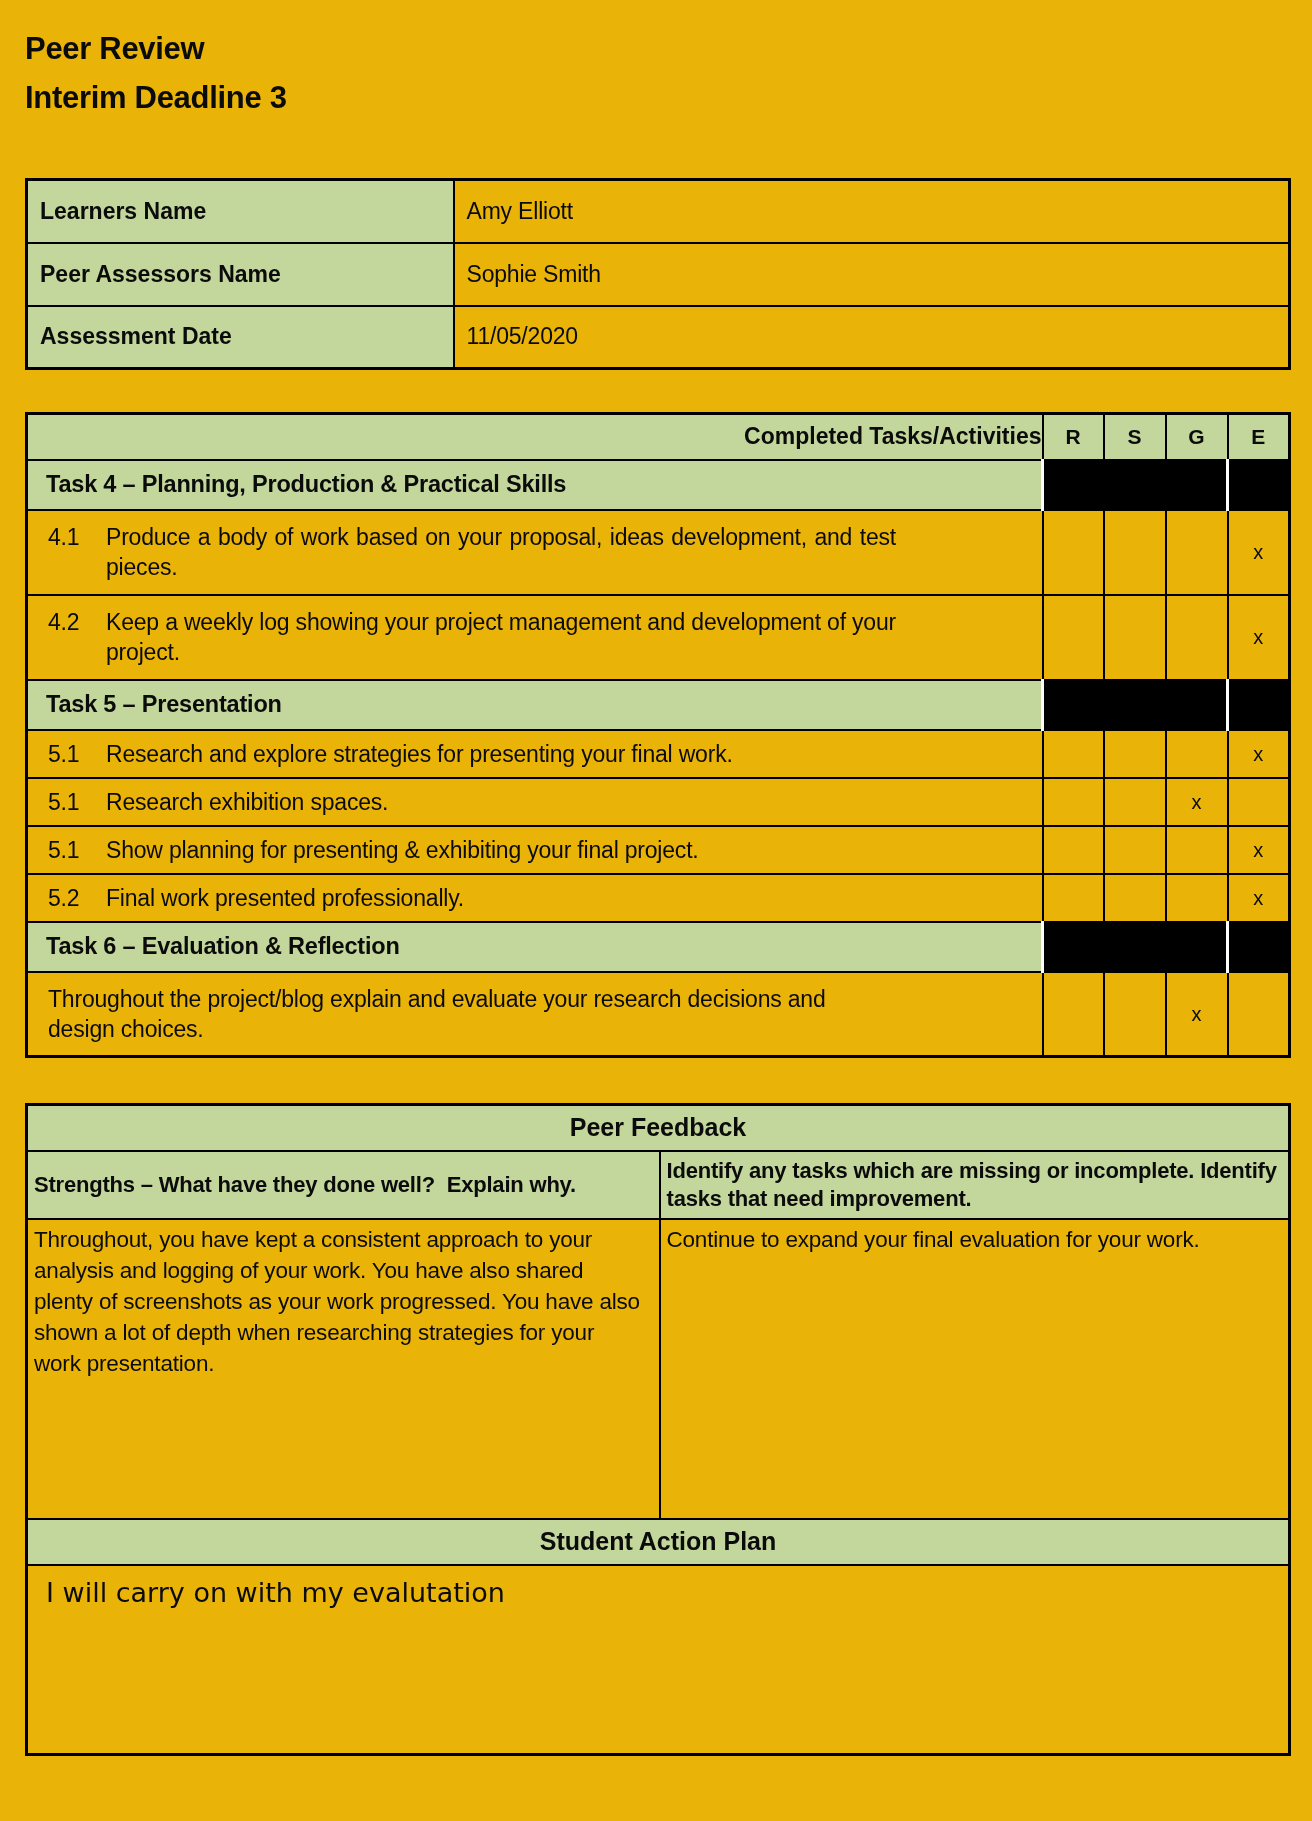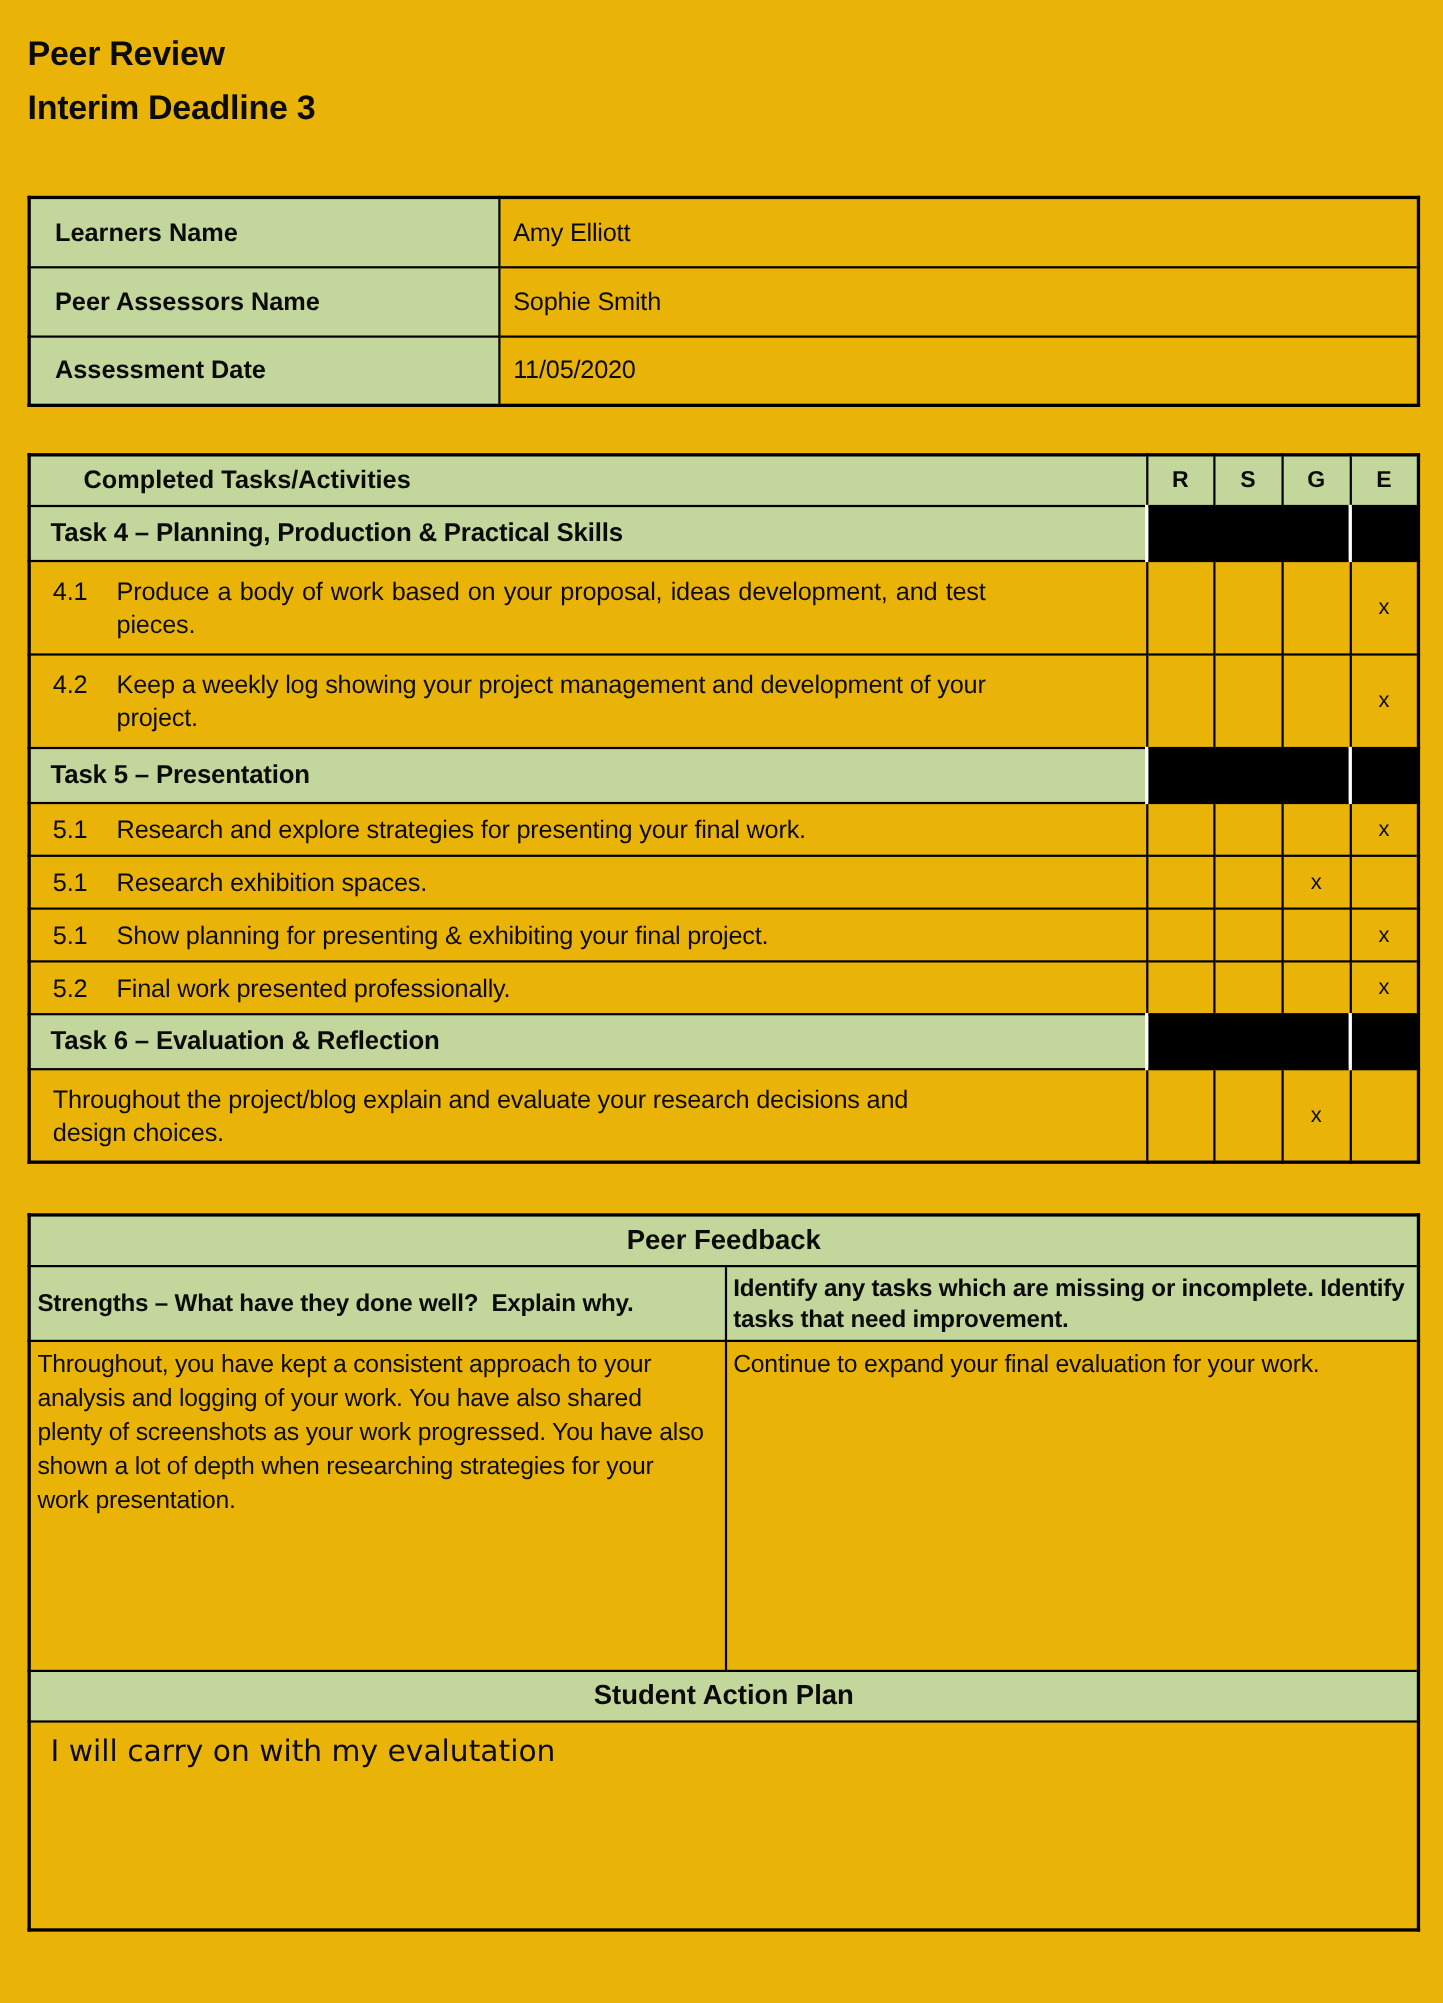--- a/index.html
+++ b/index.html
@@ -25,26 +25,26 @@
 
   
   table.tbl{border-collapse:collapse;table-layout:fixed;width:1263px;margin-left:25px;}
   table.tbl td,table.tbl th{border:2px solid #000;padding:0;font-weight:normal;text-align:left;vertical-align:middle;}
   table.tbl{border:3px solid #000;}
   .green{background:var(--green);}
 
   
   .info{margin-top:56px;}
   .info td{height:63px;font-size:23px;}
-  .info td.lbl{font-weight:700;padding-left:22px;}
+  .info td.lbl{font-weight:700;padding-left:12px;}
   .info td.val{padding-left:12px;letter-spacing:-0.2px;}
 
   
   .tasks{margin-top:42px;}
-  .tasks th.main-head{font-weight:700;font-size:23px;text-align:left;height:46px;padding-left:48px;}
+  .tasks th.main-head{font-weight:700;font-size:23px;text-align:right;height:46px;}
   .tasks th.grade-head{font-weight:700;font-size:21px;text-align:center;height:46px;}
   .tasks tr.section td.sec-label{font-weight:700;font-size:23.5px;padding-left:18px;height:50px;letter-spacing:-0.2px;}
   .tasks tr.section td.blk{background:#000;}
   .tasks tr.section td.wl{border-left:3px solid #fff;}
   .tasks td.task{font-size:23px;padding:0 30px 0 20px;letter-spacing:-0.2px;}
   .task-flex{display:flex;align-items:flex-start;}
   .task-num{width:58px;flex:none;line-height:30px;}
   .task-text{flex:1;line-height:30px;}
   .just .task-text{text-align:justify;max-width:790px;}
   .narrow .task-text{max-width:830px;}

